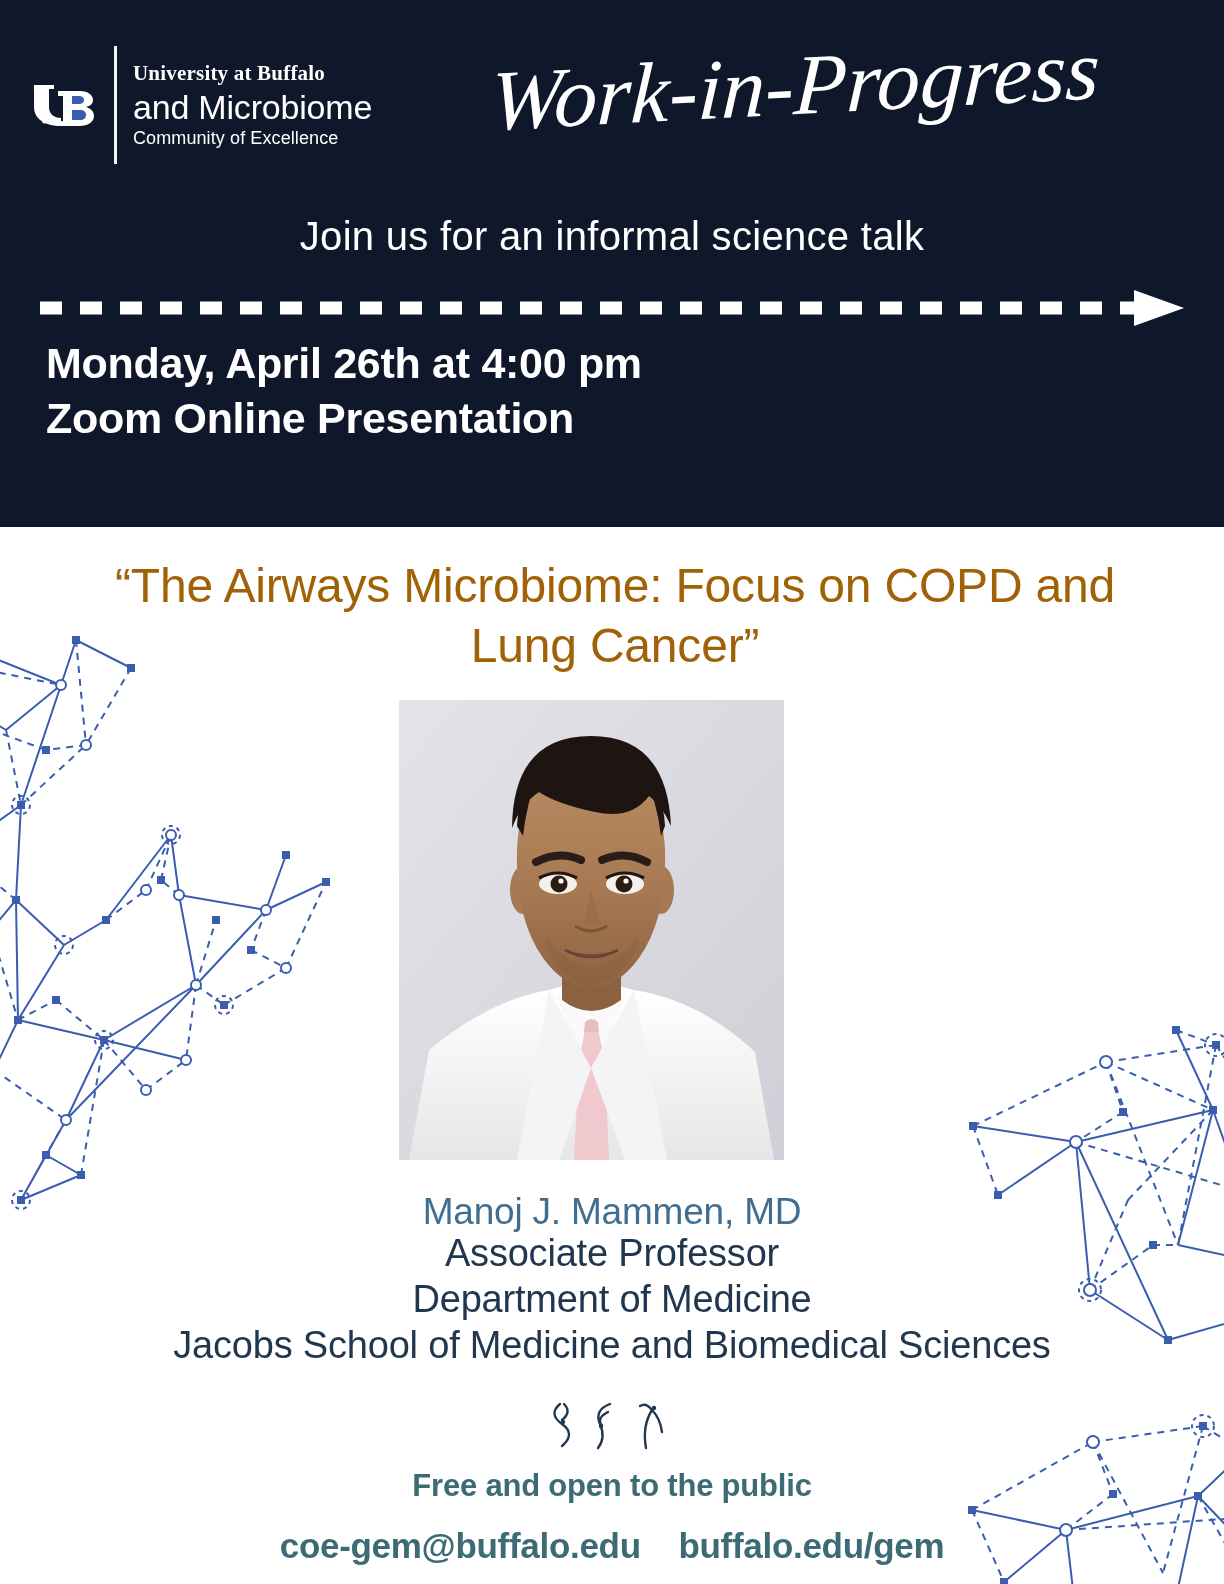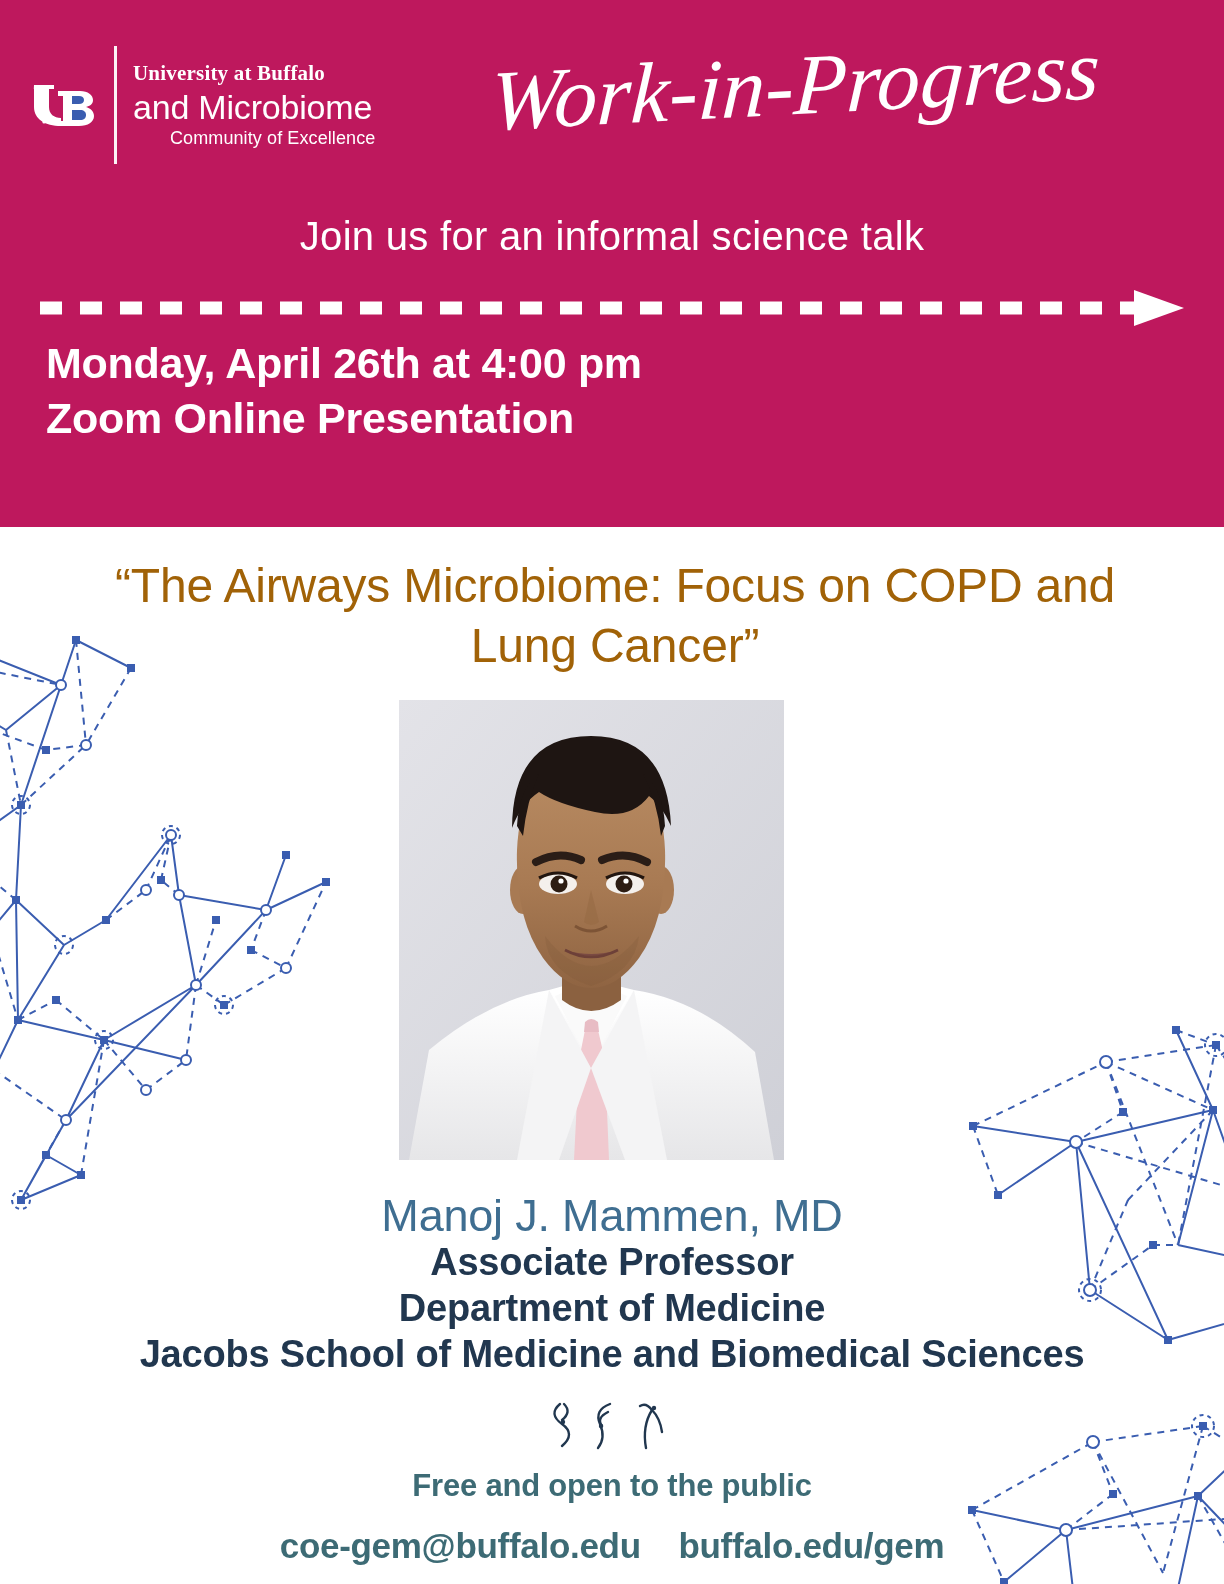--- a/index.html
+++ b/index.html
@@ -8,21 +8,21 @@
     background:#ffffff;
     font-family:"Liberation Sans", sans-serif;
     overflow:hidden;
     position:relative;
   }
 
   
   .header {
     position:absolute; left:0; top:0;
     width:1224px; height:527px;
-    background:#be185d;
+    background:#0f172a;
     overflow:hidden;
   }
 
   .logo-block {
     position:absolute; left:28px; top:46px;
     display:flex; align-items:center;
   }
   .ub-mark {
     width:72px; height:72px;
     position:relative; flex:0 0 auto;
@@ -38,21 +38,21 @@
     font-family:"Liberation Serif", serif;
     font-weight:bold; font-size:21px;
     letter-spacing:.2px; margin-bottom:5px;
   }
   .logo-l2 {
     font-size:34px; font-weight:400;
     line-height:1.06; letter-spacing:-.2px;
   }
   .logo-l3 {
     font-size:18px; font-weight:400;
-    margin-top:4px; letter-spacing:.1px;margin-left:37px;
+    margin-top:4px; letter-spacing:.1px;
   }
 
   .wip {
     position:absolute; left:490px; top:44px;
     width:690px; height:122px;
     color:#ffffff;
   }
 
   .join-line {
     position:absolute; left:0; top:214px;
@@ -101,25 +101,25 @@
     background:#d9dade;
   }
   .photo svg { display:block; }
 
   
   .speaker {
     position:absolute; left:0; top:1192px;
     width:1224px; text-align:center;
   }
   .sp-name {
-    color:#3f6e91; font-size:45px; font-weight:400;
+    color:#3f6e91; font-size:37px; font-weight:400;
     line-height:1.06; letter-spacing:-.2px;
   }
   .sp-line {
-    color:#21374f; font-size:38px; font-weight:700;
+    color:#21374f; font-size:38px; font-weight:400;
     line-height:1.21; letter-spacing:-.2px;
   }
 
   .microbes {
     position:absolute; left:0; top:1398px;
     width:1224px; text-align:center;
   }
 
   .footer {
     position:absolute; left:0; top:1468px;

